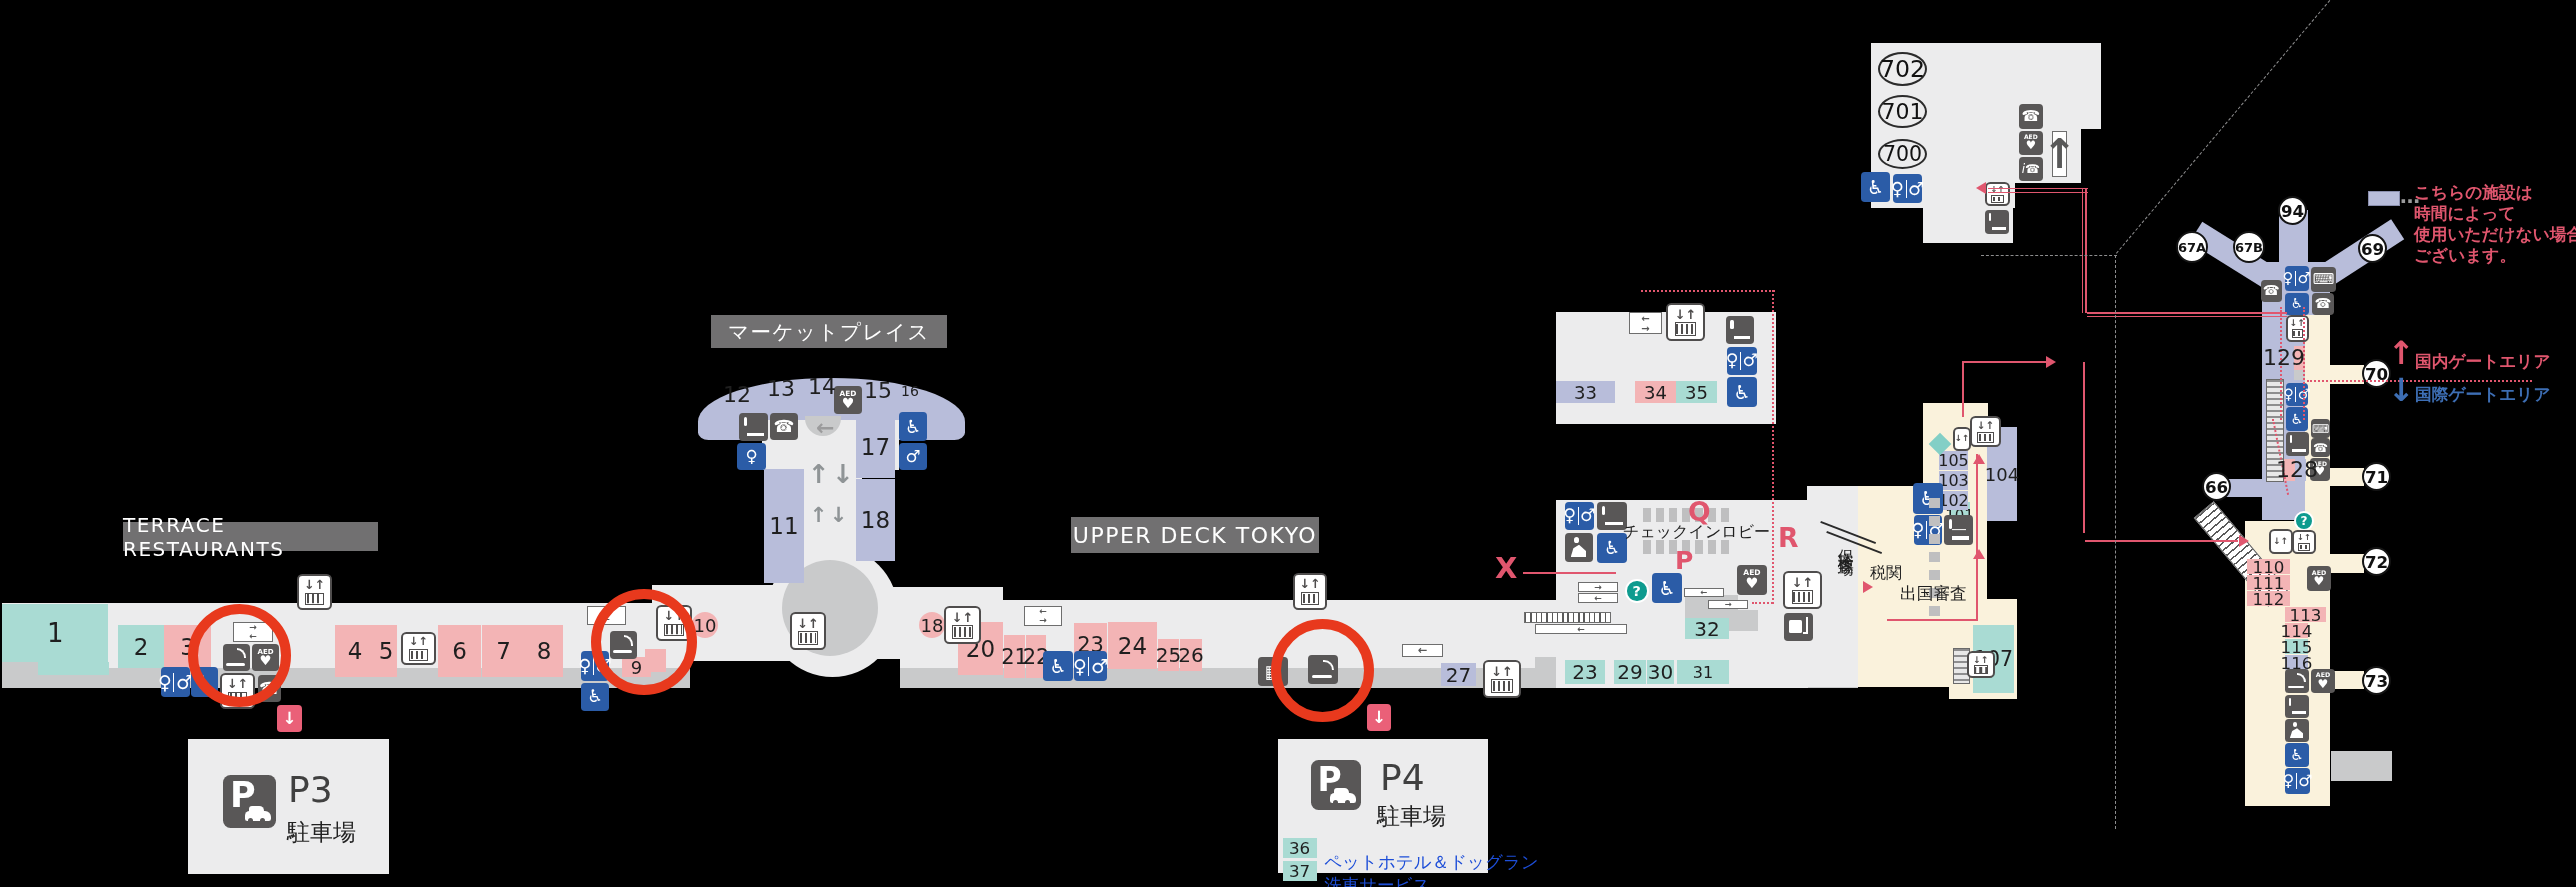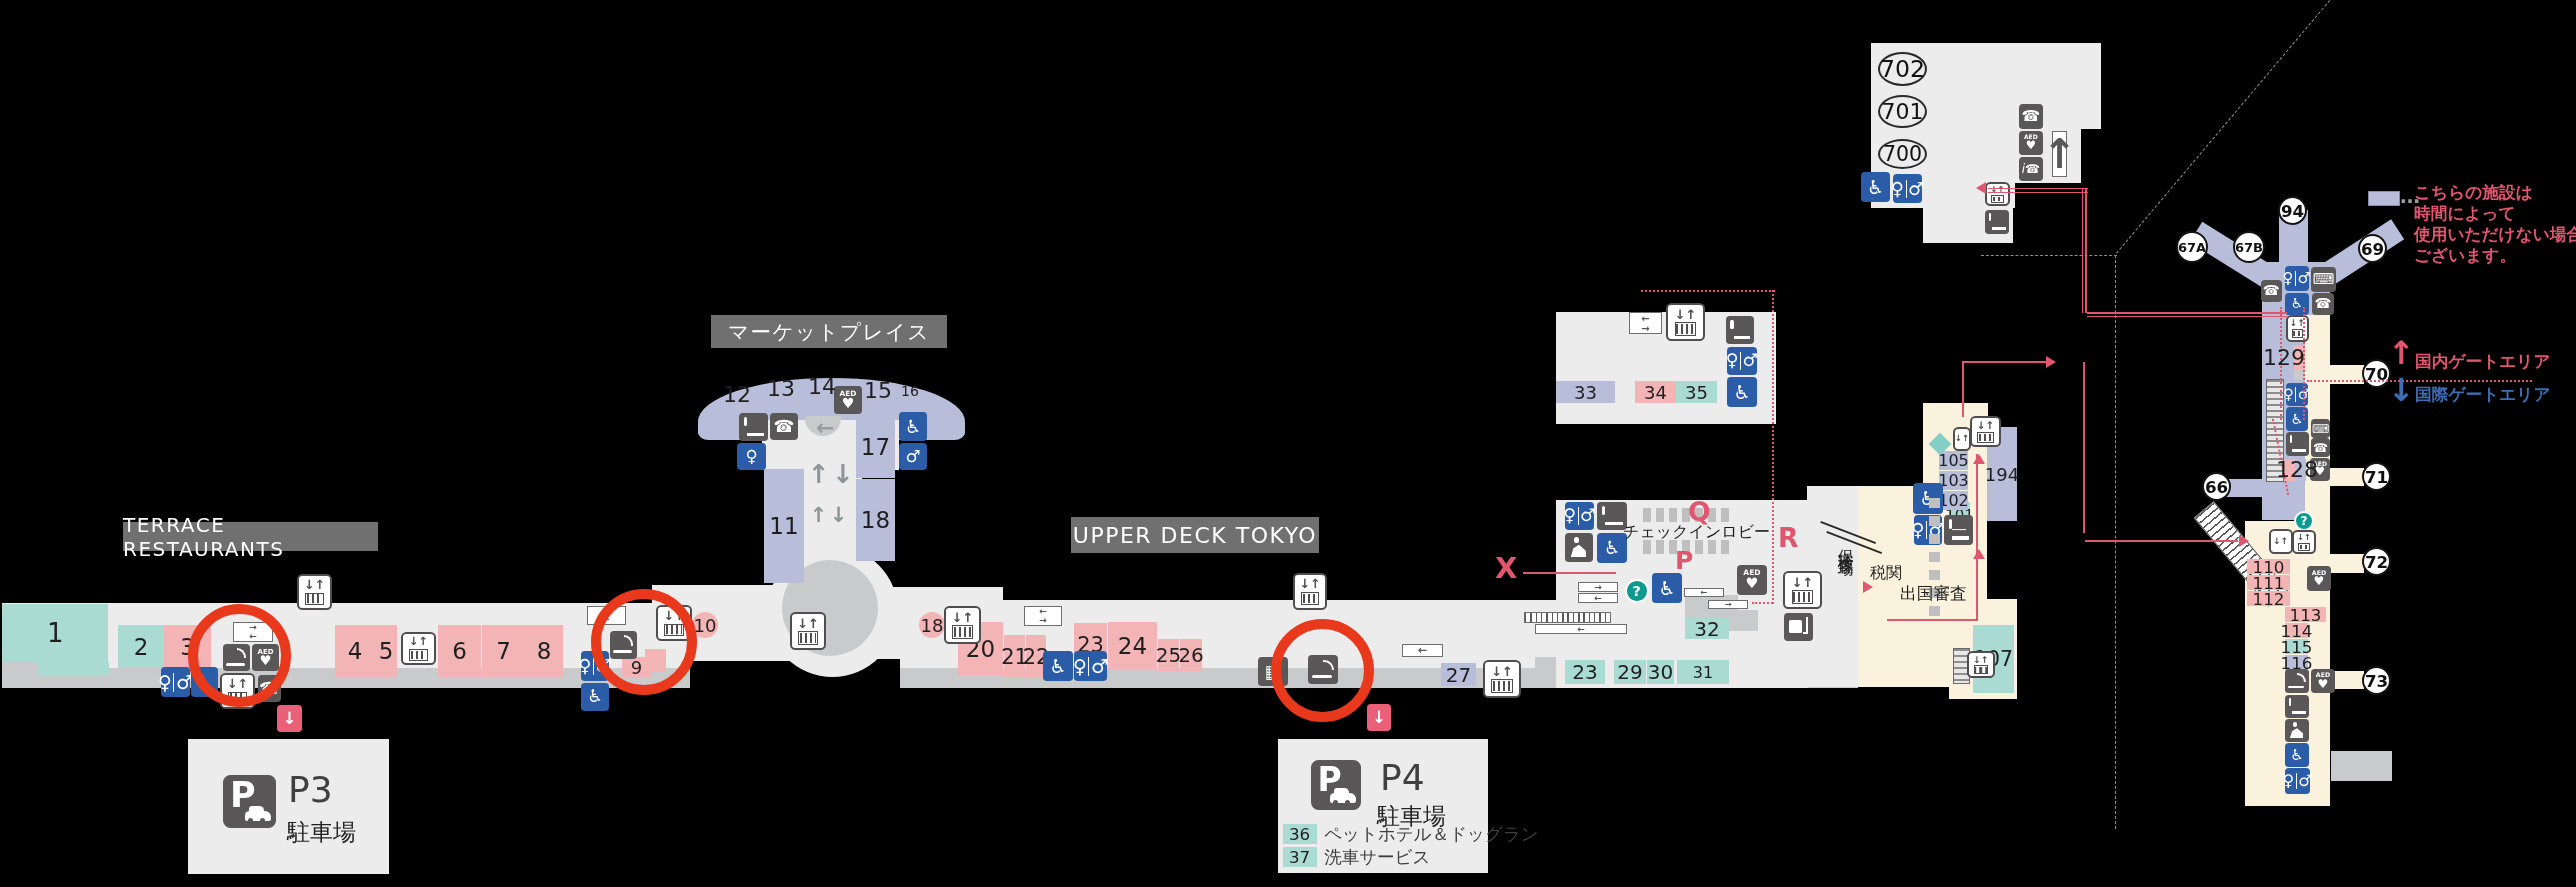--- a/index.html
+++ b/index.html
@@ -80,21 +80,21 @@
   .pbox{position:absolute;background:#ECECED;}
   .picon{position:absolute;background:#595757;border-radius:7.6px;}
   .pletter{position:absolute;left:13%;top:0;color:#fff;font-weight:700;}
   .pcar{position:absolute;right:5.3px;bottom:6.8px;width:26px;height:10px;background:#fff;border-radius:4.6px 6px 2.3px 2.3px;}
   .pcar::before{content:"";position:absolute;top:-5.3px;left:4.6px;width:15px;height:6px;background:#fff;border-radius:3px 4.6px 0 0;}
   .pcar::after{content:"";position:absolute;bottom:-2.3px;left:3px;width:5.3px;height:5.3px;background:#595757;border-radius:50%;box-shadow:12px 0 0 #595757;}
   .pname{position:absolute;color:#404040;font-weight:500;}
   .ptype{position:absolute;color:#222;}
   .pitem{position:absolute;display:flex;align-items:center;gap:7.6px;}
   .pitem .no{background:#A9DBD3;width:34px;height:20.5px;display:flex;align-items:center;justify-content:center;font-size:16.7px;color:#1f1f1f;}
-  .pitem .lbl{font-size:17.5px;color:#404040;white-space:nowrap;}
+  .pitem .lbl{font-size:17.5px;color:#1d4ed8;white-space:nowrap;margin-top:28px;}
 </style>
 </head>
 <body>
 
 <div id="map">
 
   <div class="banner" style="left:123px;top:522px;width:255px;height:29px;font-size:20px;">TERRACE RESTAURANTS</div>
   <div class="banner" style="left:711px;top:315px;width:236px;height:33px;font-size:20.5px;">マーケットプレイス</div>
   <div class="banner" style="left:1071px;top:517px;width:248px;height:36px;font-size:22px;">UPPER DECK TOKYO</div>
 
@@ -210,21 +210,21 @@
     <div class="shop teal" style="left: 1647px; top: 660px; width: 27px; height: 24px; font-size: 20px;">30</div>
     <div class="shop teal" style="left: 1677px; top: 660px; width: 52px; height: 24px; font-size: 16px;">31</div>
     <div class="shop teal" style="left: 1685px; top: 618px; width: 44px; height: 21px; font-size: 20px;">32</div>
     <div class="shop lav" style="left: 1556px; top: 381px; width: 59px; height: 22px; font-size: 18px;">33</div>
     <div class="shop pink" style="left: 1635px; top: 381px; width: 41px; height: 22px; font-size: 18px;">34</div>
     <div class="shop teal" style="left: 1676px; top: 381px; width: 41px; height: 22px; font-size: 18px;">35</div>
     <div class="shop teal" style="left: 1949px; top: 502px; width: 21px; height: 27px; font-size: 15px;">101</div>
     <div class="shop lav" style="left: 1939px; top: 491px; width: 29px; height: 19px; font-size: 16px;">102</div>
     <div class="shop lav" style="left: 1939px; top: 471px; width: 29px; height: 19px; font-size: 16px;">103</div>
     <div class="shop lav" style="left: 1939px; top: 451px; width: 29px; height: 19px; font-size: 16px;">105</div>
-    <div class="shop lav" style="left: 1987px; top: 427px; width: 30px; height: 94px; font-size: 18px;">194</div>
+    <div class="shop lav" style="left: 1987px; top: 427px; width: 30px; height: 94px; font-size: 18px;">104</div>
     <div class="shop teal" style="left: 1973px; top: 625px; width: 41px; height: 68px; font-size: 20.5px;">107</div>
     <div class="shop pink" style="left: 2247px; top: 559px; width: 43px; height: 15px; font-size: 16.7px;">110</div>
     <div class="shop pink" style="left: 2247px; top: 575px; width: 43px; height: 15px; font-size: 16.7px;">111</div>
     <div class="shop pink" style="left: 2247px; top: 591px; width: 43px; height: 15px; font-size: 16.7px;">112</div>
     <div class="shop pink" style="left: 2285px; top: 607px; width: 41px; height: 15px; font-size: 16.7px;">113</div>
     <div class="shop pink" style="left: 2285px; top: 623px; width: 23px; height: 15px; font-size: 16.7px;">114</div>
     <div class="shop teal" style="left: 2285px; top: 639px; width: 23px; height: 15px; font-size: 16.7px;">115</div>
     <div class="shop lav" style="left: 2285px; top: 655px; width: 23px; height: 15px; font-size: 16.7px;">116</div>
     <div class="tile blue ic-toilet" style="left: 161px; top: 667px; width: 29px; height: 30px; font-size: 19px;"></div>
     <div class="tile blue ic-acc" style="left: 191px; top: 667px; width: 27px; height: 30px; font-size: 19px;"></div>

